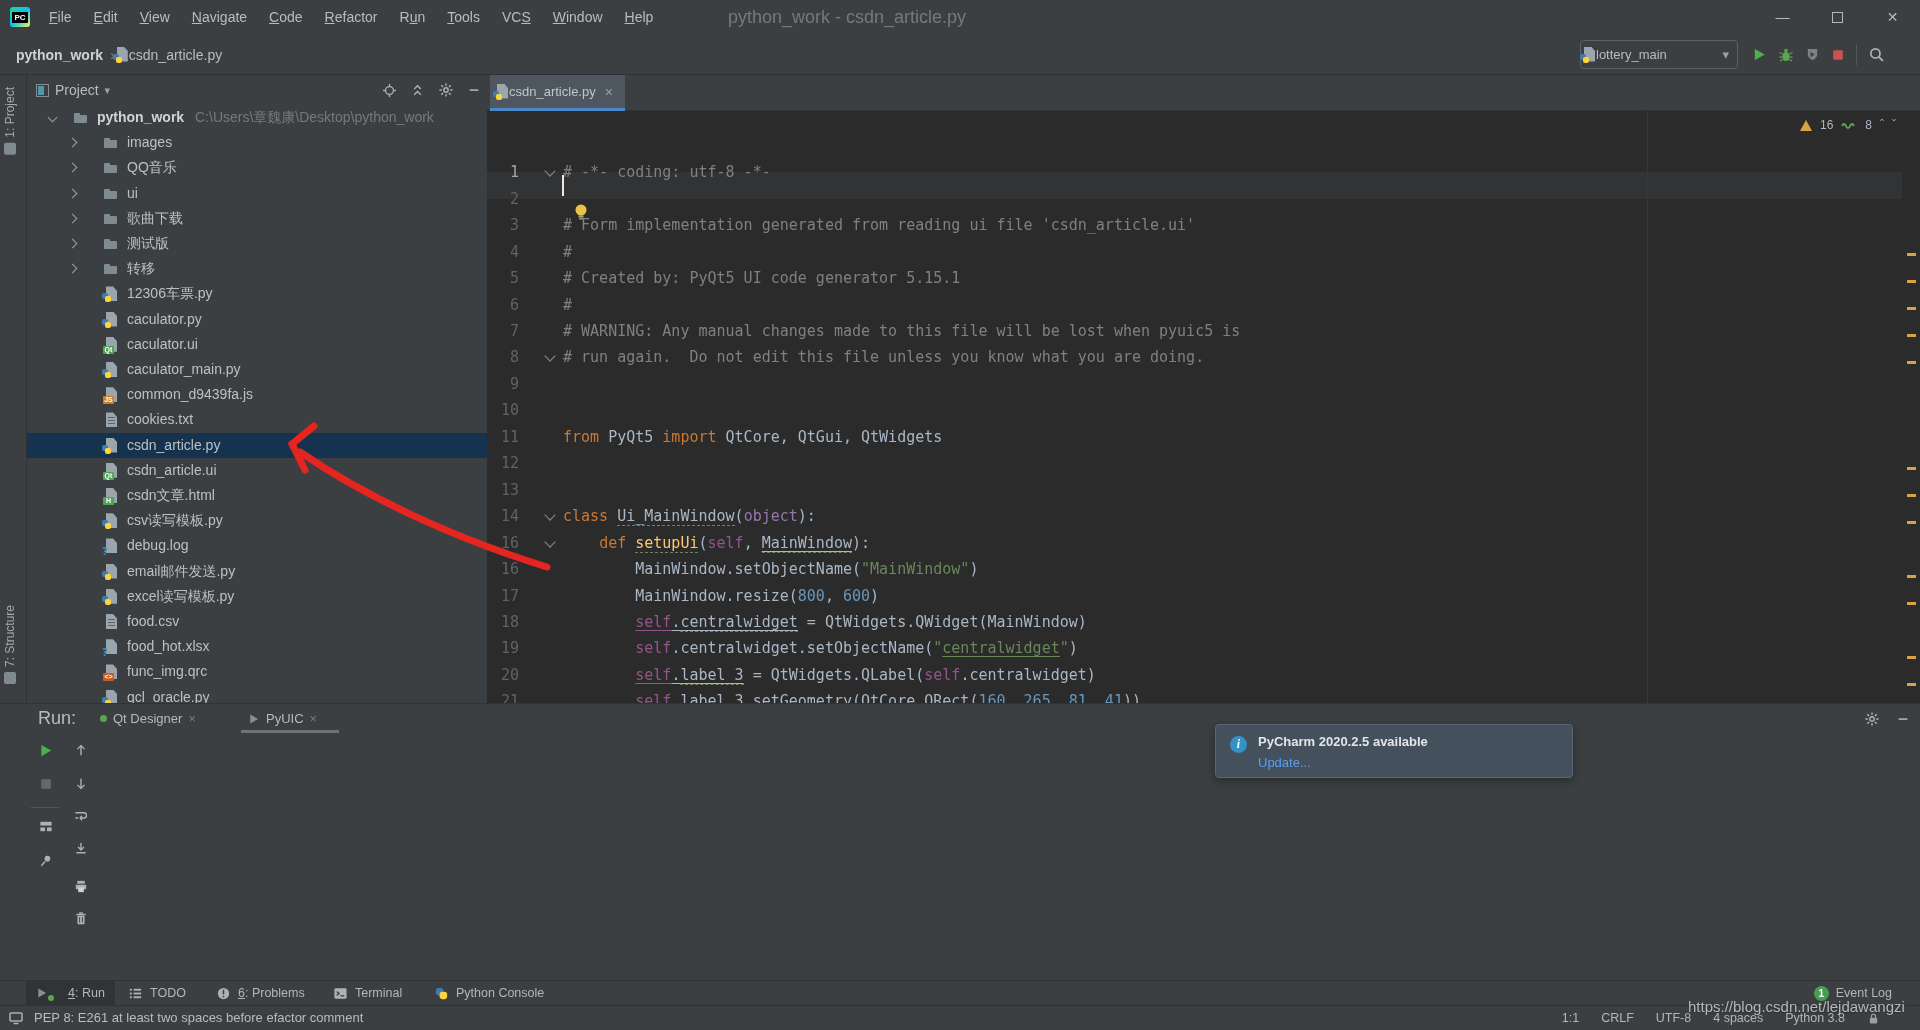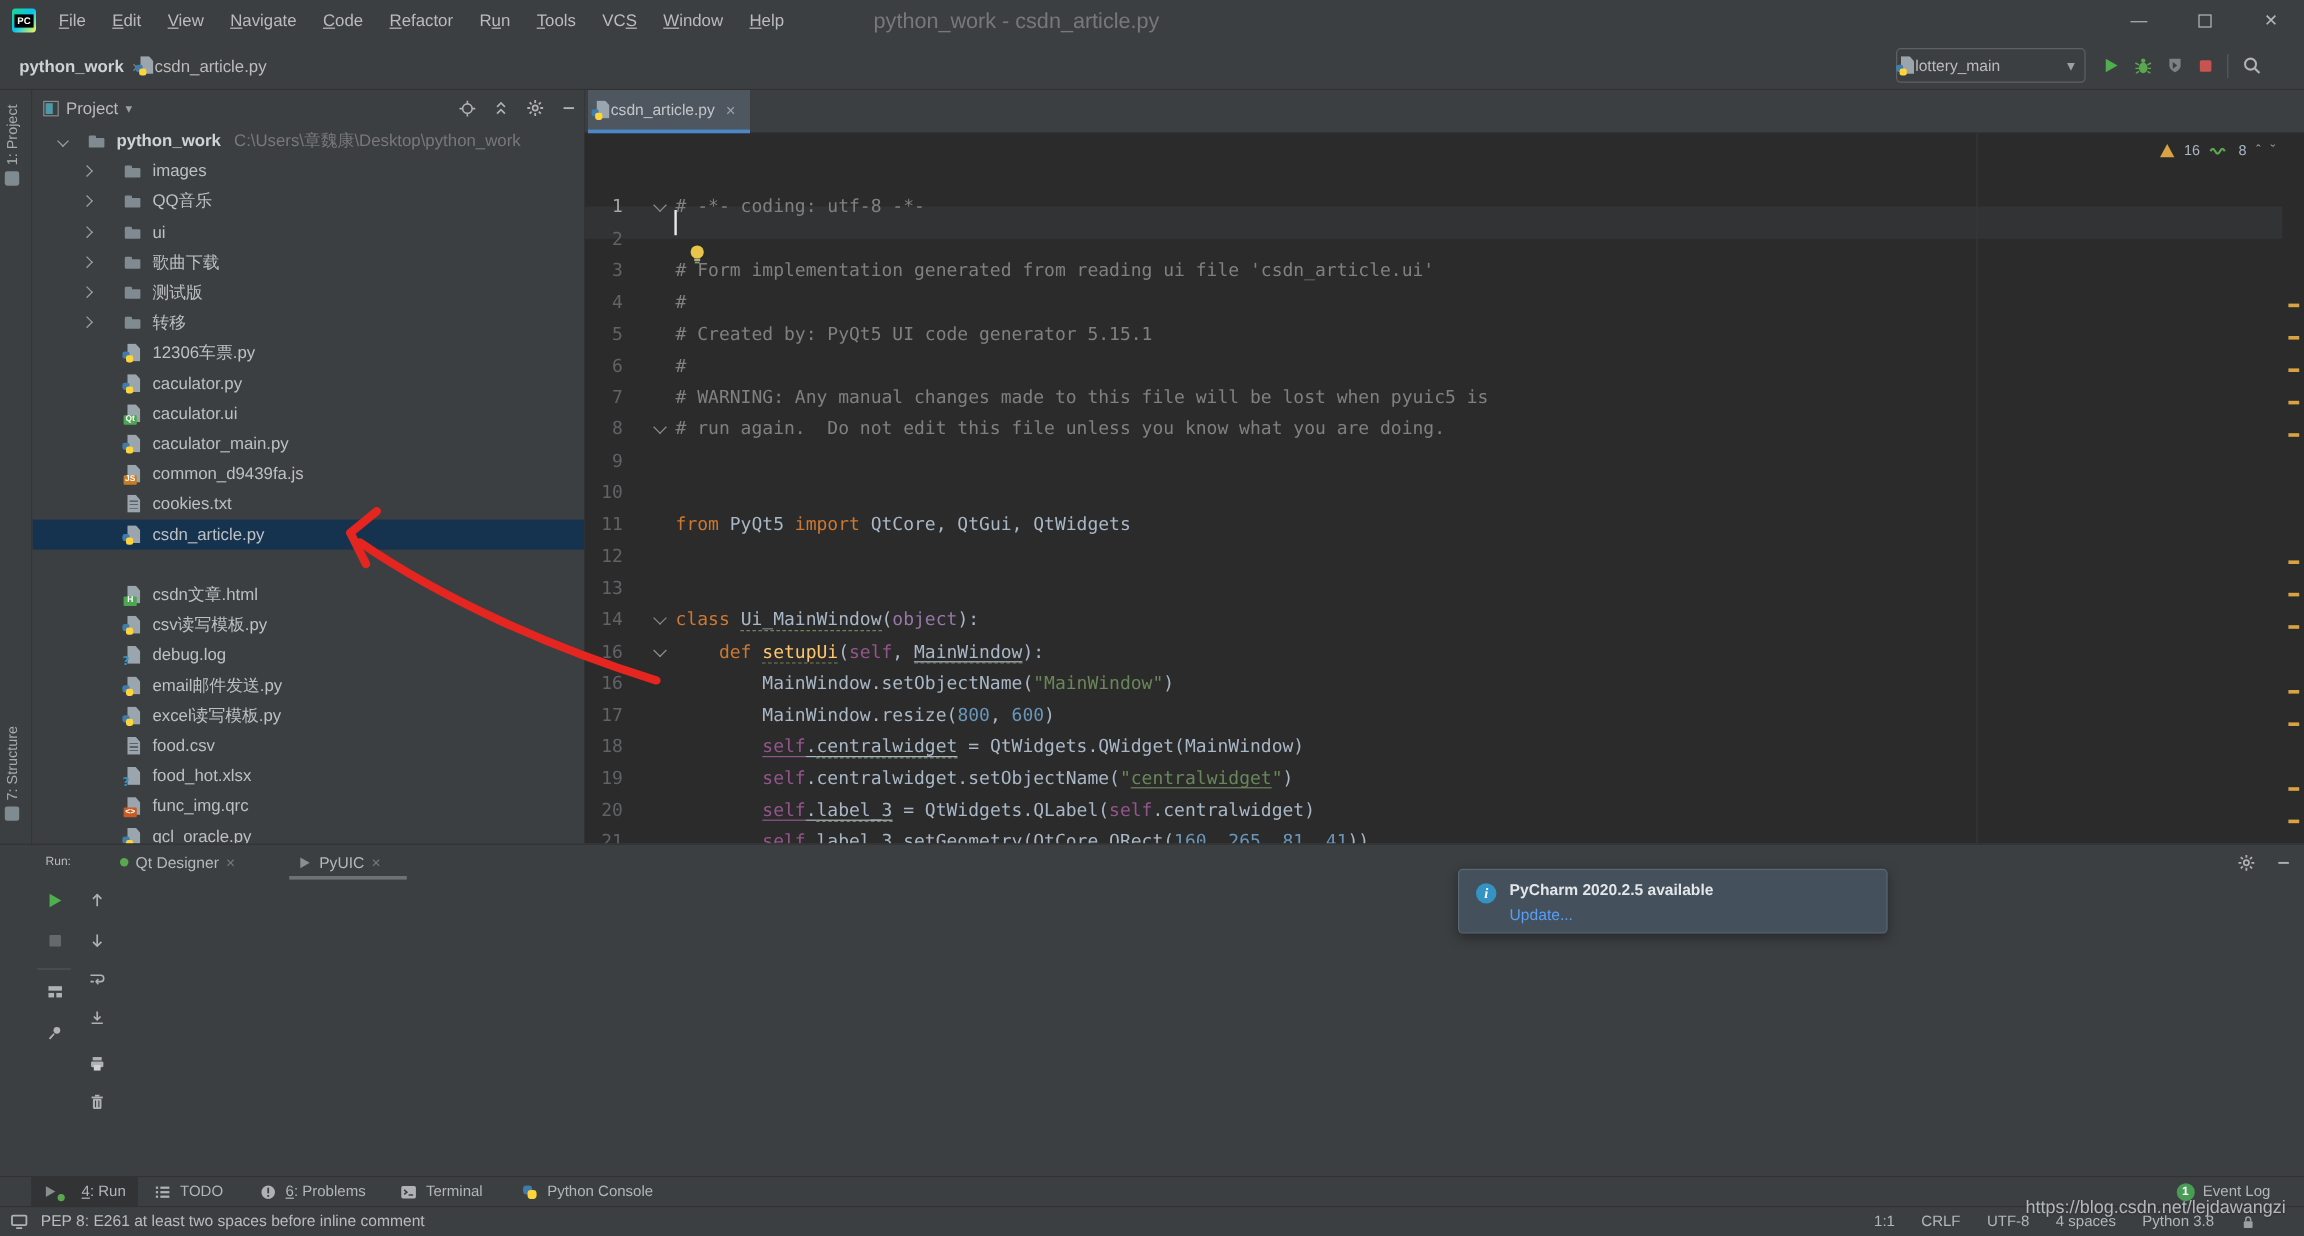--- a/index.html
+++ b/index.html
@@ -99,21 +99,21 @@
   #margin-guide { left:1160px; top:0; width:1px; height:592px; background:#35383a; }
   #stripe { position:absolute; right:0; top:36px; width:16px; height:592px; }
   .stripe-mark { position:absolute; left:3px; width:9px; height:3px; background:#d9a343; }
   #inspections { position:absolute; right:20px; top:41px; height:18px; display:flex; align-items:center; gap:8px;
     font-size:12px; color:#a9b7c6; background:rgba(43,43,43,.85); padding:0 4px; }
   .warn-tri { width:0; height:0; border-left:6px solid transparent; border-right:6px solid transparent; border-bottom:11px solid #d9a343; }
 
   
   #run-panel { left:0; top:703px; width:1920px; height:277px; background:#3c3f41; border-top:1px solid #323232; }
   #run-header { position:absolute; left:0; top:0; width:100%; height:29px; }
-  #run-label { position:absolute; left:38px; top:0; line-height:29px; font-size:10px; color:#bbbbbb; }
+  #run-label { position:absolute; left:38px; top:0; line-height:29px; font-size:18px; color:#bbbbbb; }
   .run-tab { position:absolute; top:0; height:29px; display:flex; align-items:center; gap:6px; font-size:13px; color:#b6b9bc; }
   #runtab-underline { position:absolute; left:241px; top:26px; width:98px; height:3px; background:#6e7275; }
   .green-dot { width:7px; height:7px; border-radius:50%; background:#5ba74f; }
   .ghost-x { color:#787b7e; font-size:13px; }
   #run-header-icons { position:absolute; right:10px; top:0; height:29px; display:flex; align-items:center; gap:16px; }
   #run-toolbar1 { position:absolute; left:27px; top:29px; width:37px; height:248px; }
   #run-toolbar2 { position:absolute; left:64px; top:29px; width:33px; height:248px; }
   .rt-icon { position:absolute; left:50%; transform:translateX(-50%); }
   #console { position:absolute; left:95px; top:29px; width:1825px; height:248px; background:#2b2b2b;
     font:15px/27px "DejaVu Sans Mono",monospace; }
@@ -402,20 +402,27 @@
         </div>
         <div class="tree-row selected" style="top: 327.6px;">
           <span class="ficon " style="left: 76px; top: 5px;">
             <span class="pg"></span>
             <span class="pyb">
               <i class="b"></i>
               <i class="y"></i>
             </span>
           </span>
           <span class="tree-label" style="position: absolute; left: 100px; top: 0px; line-height: 25px;">csdn_article.py</span>
+        </div>
+        <div class="tree-row" style="top: 352.8px;">
+          <span class="ficon " style="left: 76px; top: 5px;">
+            <span class="pg"></span>
+            <span class="bd qt">Qt</span>
+          </span>
+          <span class="tree-label" style="position: absolute; left: 100px; top: 0px; line-height: 25px;">csdn_article.ui</span>
         </div>
         <div class="tree-row" style="top: 403.2px;">
           <span class="ficon " style="left: 76px; top: 5px;">
             <span class="pg"></span>
             <span class="pyb">
               <i class="b"></i>
               <i class="y"></i>
             </span>
           </span>
           <span class="tree-label" style="position: absolute; left: 100px; top: 0px; line-height: 25px;">csv读写模板.py</span>
@@ -788,21 +795,21 @@
       </div>
     </div>
 
   <div class="abs" id="statusbar">
     <span class="icon-wrap abs" style="left:8px;top:4px;" id="sb-monitor">
         <svg width="16" height="16" viewBox="0 0 16 16">
           <rect x="2" y="3" width="12" height="8" rx="1" fill="none" stroke="#afb1b3" stroke-width="1.5"></rect>
           <line x1="5.5" y1="13.5" x2="10.5" y2="13.5" stroke="#afb1b3" stroke-width="1.5"></line>
         </svg>
       </span>
-    <div id="status-msg">PEP 8: E261 at least two spaces before inline comment</div>
+    <div id="status-msg">PEP 8: E261 at least two spaces before efactor comment</div>
     <div id="status-items">
         <span>1:1</span>
         <span>CRLF</span>
         <span>UTF-8</span>
         <span>4 spaces</span>
         <span>Python 3.8</span>
         <span class="icon-wrap">
           <svg width="13" height="13" viewBox="0 0 16 16">
             <rect x="3.5" y="7" width="9" height="7" rx="1" fill="#9aa0a3"></rect>
             <path d="M5.5 7 V5.2 a2.5 2.5 0 0 1 5 0 V7" fill="none" stroke="#9aa0a3" stroke-width="1.5"></path>

